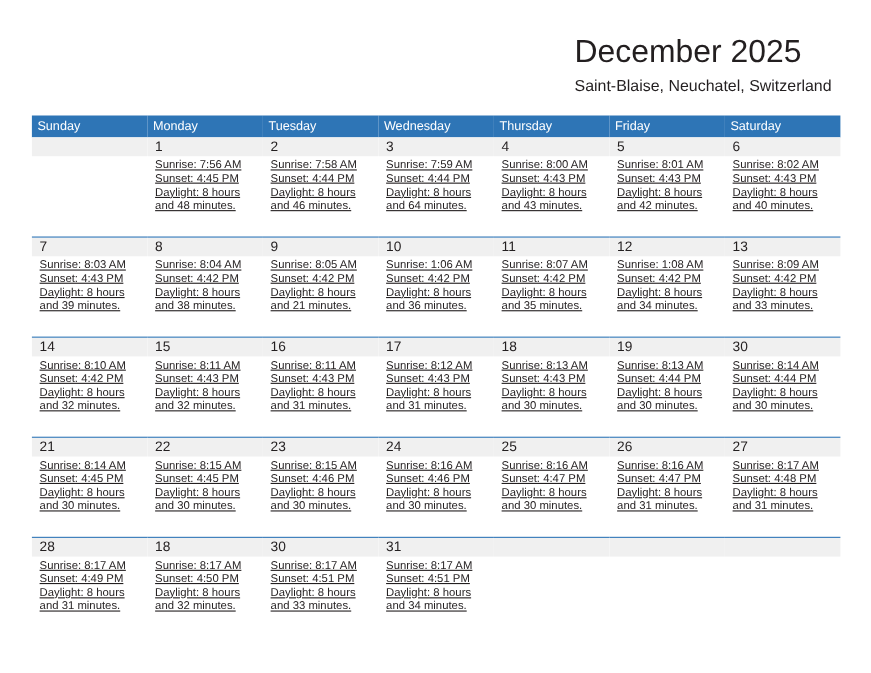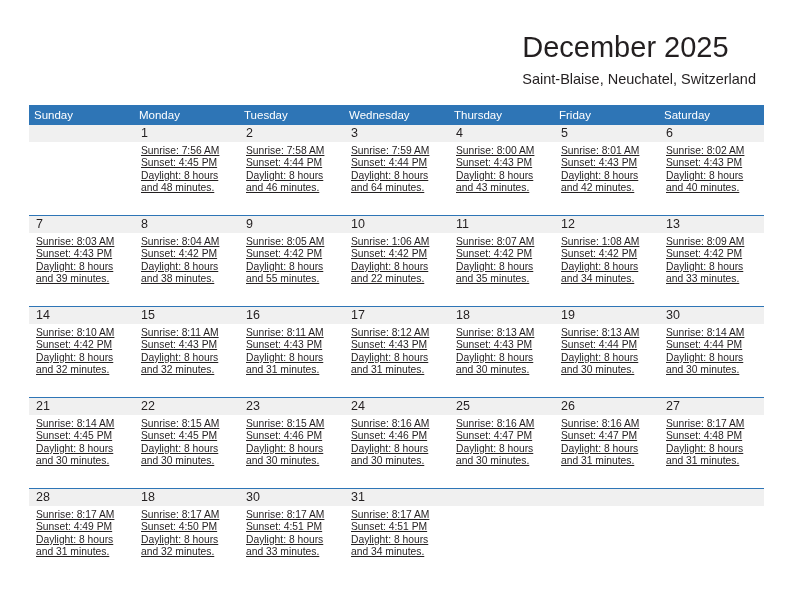--- a/index.html
+++ b/index.html
@@ -243,30 +243,30 @@
                 <div>Daylight: 8 hours</div>
                 <div>and 38 minutes.</div>
               </div>
             </td>
             <td class="daycell">
               <div class="daynum">9</div>
               <div class="dayinfo">
                 <div>Sunrise: 8:05 AM</div>
                 <div>Sunset: 4:42 PM</div>
                 <div>Daylight: 8 hours</div>
-                <div>and 55 minutes.</div>
+                <div>and 21 minutes.</div>
               </div>
             </td>
             <td class="daycell">
               <div class="daynum">10</div>
               <div class="dayinfo">
                 <div>Sunrise: 1:06 AM</div>
                 <div>Sunset: 4:42 PM</div>
                 <div>Daylight: 8 hours</div>
-                <div>and 22 minutes.</div>
+                <div>and 36 minutes.</div>
               </div>
             </td>
             <td class="daycell">
               <div class="daynum">11</div>
               <div class="dayinfo">
                 <div>Sunrise: 8:07 AM</div>
                 <div>Sunset: 4:42 PM</div>
                 <div>Daylight: 8 hours</div>
                 <div>and 35 minutes.</div>
               </div>

